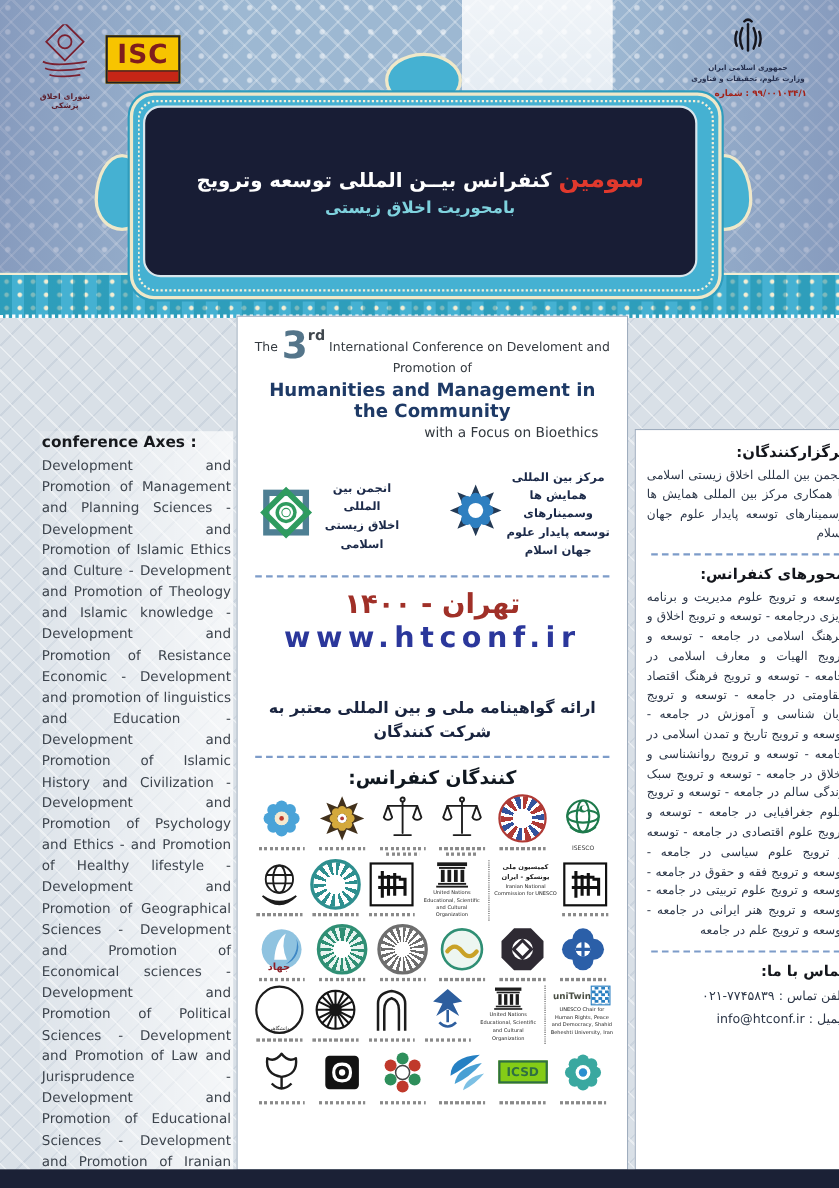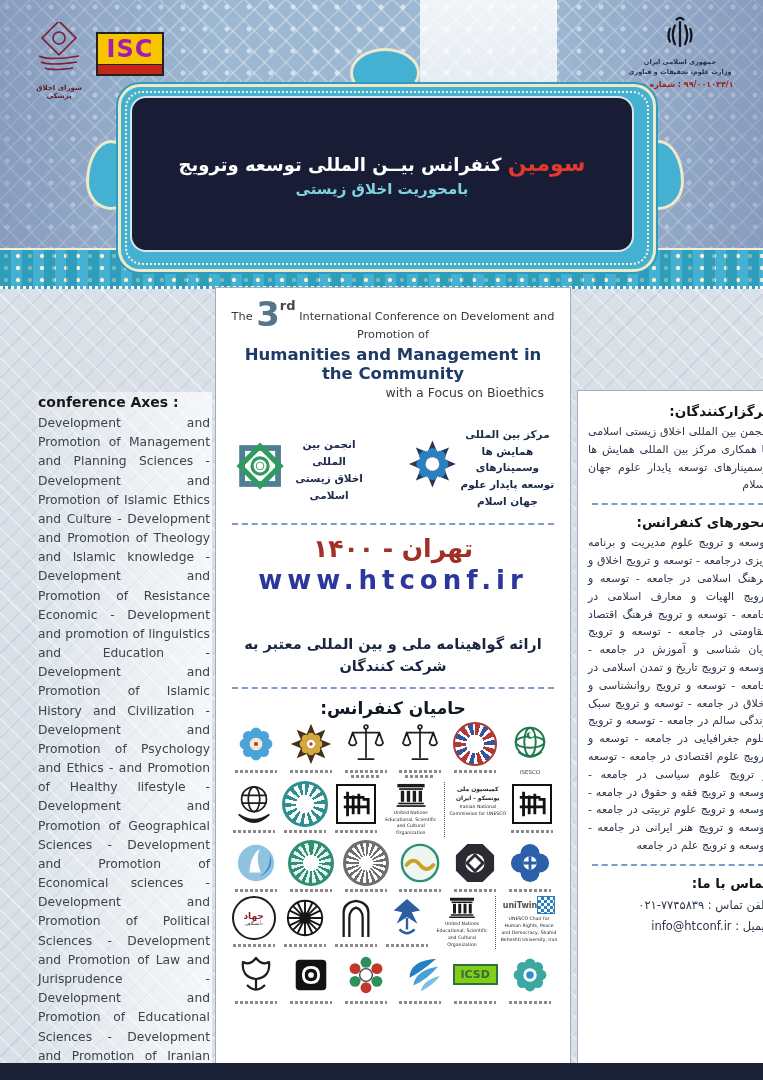--- a/index.html
+++ b/index.html
@@ -37,21 +37,21 @@
   .navy{position:absolute;left:130px;top:96px;width:500px;height:152px;background:#181d35;
     border-radius:16px;border:2px solid #d9e6ec;display:flex;flex-direction:column;align-items:center;justify-content:center;direction:rtl;}
   .navy .l1{font-size:18px;font-weight:bold;color:#fff;letter-spacing:1px;}
   .navy .l1 .hl{color:#e0392d;font-size:22px;}
   .navy .l2{font-size:30px;font-weight:bold;color:#fff;margin-top:2px;}
   .navy .l3{font-size:15px;font-weight:bold;color:#7fd2de;margin-top:4px;}
   
   .med-logo{position:absolute;left:24px;top:22px;width:70px;text-align:center;color:#7a2030;}
   .med-cap{font-size:7px;font-weight:bold;margin-top:2px;color:#5c1d2a;}
   .isc{position:absolute;left:96px;top:32px;width:64px;border:2px solid #222;background:#f7c400;text-align:center;}
-  .isc .t{font-size:24px;font-weight:bold;color:#a21caf;line-height:30px;letter-spacing:1px;}
+  .isc .t{font-size:24px;font-weight:bold;color:#7f1d1d;line-height:30px;letter-spacing:1px;}
   .isc .strip{height:9px;background:#c62616;border-top:1px solid #222;}
   .gov{position:absolute;right:18px;top:14px;width:130px;text-align:center;}
   .gov .cap{font-size:6.5px;color:#26304e;font-weight:bold;line-height:1.5;}
   .gov .lic{font-size:8px;color:#a32016;font-weight:bold;margin-top:2px;}
   
   .left-col{position:absolute;left:36px;top:392px;width:172px;background:linear-gradient(90deg,rgba(255,255,255,.15),rgba(255,255,255,.75));padding:2px;}
   .left-col h3{margin:0 0 4px 0;font-size:14px;color:#16181c;}
   .left-col p{margin:0;font-size:12.3px;line-height:1.56;color:#3c434c;text-align:justify;}
   .card{position:absolute;background:#fff;border:1px solid #9fadbe;box-sizing:border-box;overflow:hidden;}
   .center-card{left:215px;top:287px;width:356px;height:777px;padding:10px 12px 4px;}
@@ -80,21 +80,21 @@
   .squig.s2{width:30px;margin-top:2px;}
   .tinytxt{font-size:5.5px;color:#333;text-align:center;line-height:1.4;margin-top:3px;}
   .wheel{width:40px;height:40px;border-radius:50%;}
   .wheel.teal{border:3px solid #2e8f8f;background:radial-gradient(circle,#fff 0 9px,transparent 9px),repeating-conic-gradient(#2e8f8f 0 12deg,#fff 12deg 26deg);}
   .wheel.teal2{border:3px solid #2f8f74;background:radial-gradient(circle,#fff 0 8px,transparent 8px),repeating-conic-gradient(#2f8f74 0 10deg,#e8f4f0 10deg 22deg);}
   .wheel.gray{border:3px solid #6e6e6e;background:radial-gradient(circle,#fff 0 7px,transparent 7px),repeating-conic-gradient(#6e6e6e 0 9deg,#fff 9deg 19deg);}
   .badge{width:40px;height:40px;border-radius:50%;border:2px solid #b03a35;
     background:radial-gradient(circle,#fff 0 9px,transparent 9px),repeating-conic-gradient(#b03a35 0 16deg,#fff 16deg 26deg,#33549e 26deg 42deg,#fff 42deg 52deg);}
   .icsd-box{border:2px solid #2f6f42;padding:2px 6px;font-size:11px;font-weight:bold;color:#2f6f42;background:#84cc16;}
   .icsd-top{font-size:3.5px;color:#2f6f42;}
-  .jahad{width:40px;height:40px;border-radius:50%;border:2.5px solid #1c1c1c;display:flex;flex-direction:column;align-items:center;justify-content:center;direction:rtl;}
+  .jahad{width:40px;height:40px;border-radius:50%;border:2.5px solid #1c1c1c;display:flex;flex-direction:column;align-items:center;justify-content:flex-end;direction:rtl;gap:48px;}
   .jahad .j1{font-size:9px;font-weight:bold;color:#8c1f27;}
   .jahad .j2{font-size:4.5px;color:#1c1c1c;}
   .kufic{width:36px;height:36px;border:2px solid #111;display:flex;align-items:center;justify-content:center;background:#fff;}
   .unesco-wrap{display:flex;align-items:flex-start;gap:4px;}
   .u-col{display:flex;flex-direction:column;align-items:center;width:58px;}
   .u-div{border-left:1px dotted #555;align-self:stretch;}
   .u-cap{font-size:4.6px;color:#222;text-align:center;line-height:1.5;margin-top:2px;}
   .u-cap.fa{font-size:6px;font-weight:bold;direction:rtl;}
   .unitwin{font-size:8px;font-weight:bold;color:#4a4f44;}
   .pix{width:16px;height:16px;background:conic-gradient(#2a7fc1 25%,#fff 0 50%,#2a7fc1 0 75%,#fff 0);background-size:6px 6px;border:1px solid #2a7fc1;}
@@ -212,21 +212,21 @@
     </div>
 
     <hr class="dash">
     <div class="city">تهران - ۱۴۰۰</div>
     <div class="site">www.htconf.ir</div>
     <div class="cert">
       <span>ارائه گواهینامه ملی و بین المللی معتبر به</span><br>
       <span>شرکت کنندگان</span>
     </div>
     <hr class="dash">
-    <div class="sp-head">حامیان کنفرانس:</div>
+    <div class="sp-head">کنندگان کنفرانس:</div>
 
     <div class="srow">
       <div class="sp">
         <div class="ic">
             <svg width="42" height="42" viewBox="0 0 100 100">
           <g fill="#4aa3d8">
                 <circle cx="76" cy="50" r="13"></circle>
                 <circle cx="68" cy="68" r="13"></circle>
                 <circle cx="50" cy="76" r="13"></circle>
                 <circle cx="32" cy="68" r="13"></circle>

